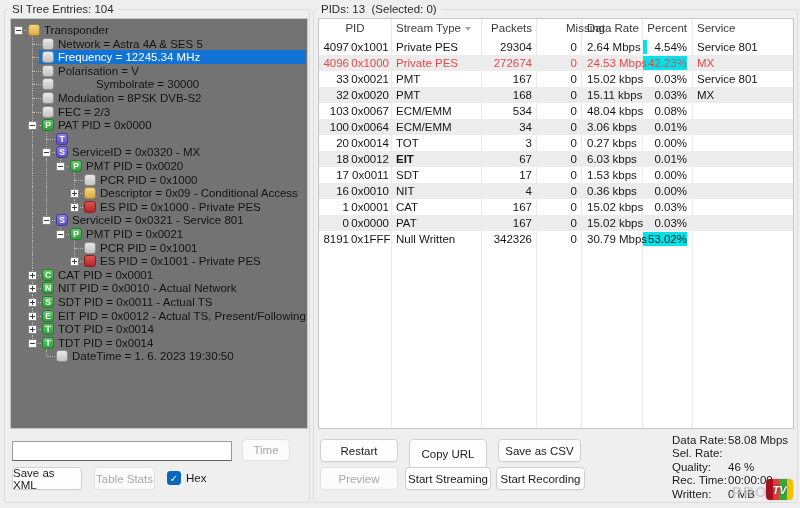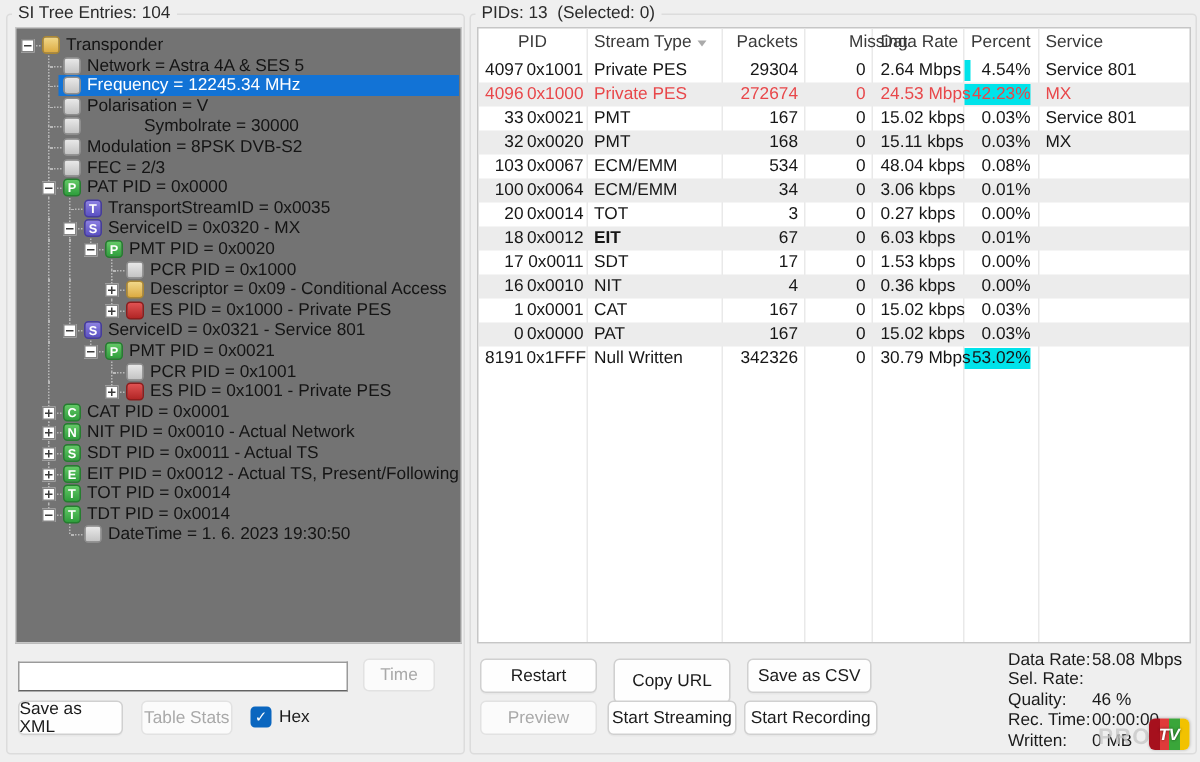--- a/index.html
+++ b/index.html
@@ -137,21 +137,20 @@
         <div class="tlabel" style="left: 47px;">PAT PID = 0x0000</div>
       </div>
       <div class="tree-row" style="top: 112.8px;">
         <div class="vdot" style="left: 21px; top: 0px; height: 13.6px;"></div>
         <div class="vdot" style="left: 35px; top: 0px; height: 7px;"></div>
         <div class="vdot" style="left: 35px; top: 7px; height: 7px;"></div>
         <div class="hdot" style="left: 36px; width: 8px;"></div>
         <div class="ticon" style="left: 45px; background: linear-gradient(rgb(141, 129, 226), rgb(90, 80, 194)); border: 1px solid rgb(69, 59, 158);">
           <span>T</span>
         </div>
-        <div class="tlabel" style="left: 61px;">TransportStreamID = 0x0035</div>
       </div>
       <div class="tree-row" style="top: 126.4px;">
         <div class="vdot" style="left: 21px; top: 0px; height: 13.6px;"></div>
         <div class="vdot" style="left: 35px; top: 0px; height: 7px;"></div>
         <div class="vdot" style="left: 35px; top: 7px; height: 7px;"></div>
         <div class="hdot" style="left: 41px; width: 3px;"></div>
         <div class="ebox" style="left: 31px;">
           <div class="eh"></div>
         </div>
         <div class="ticon" style="left: 45px; background: linear-gradient(rgb(141, 129, 226), rgb(90, 80, 194)); border: 1px solid rgb(69, 59, 158);">

